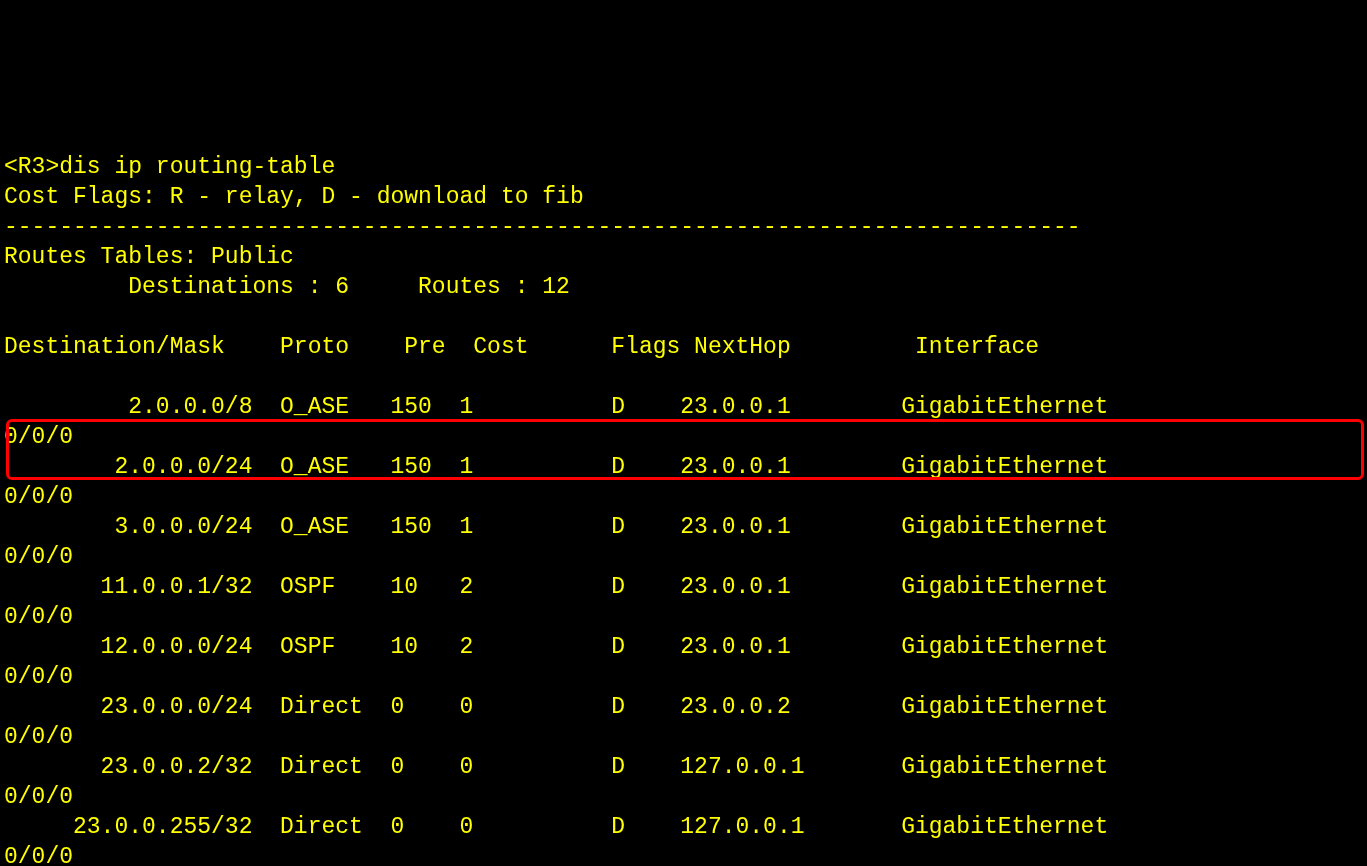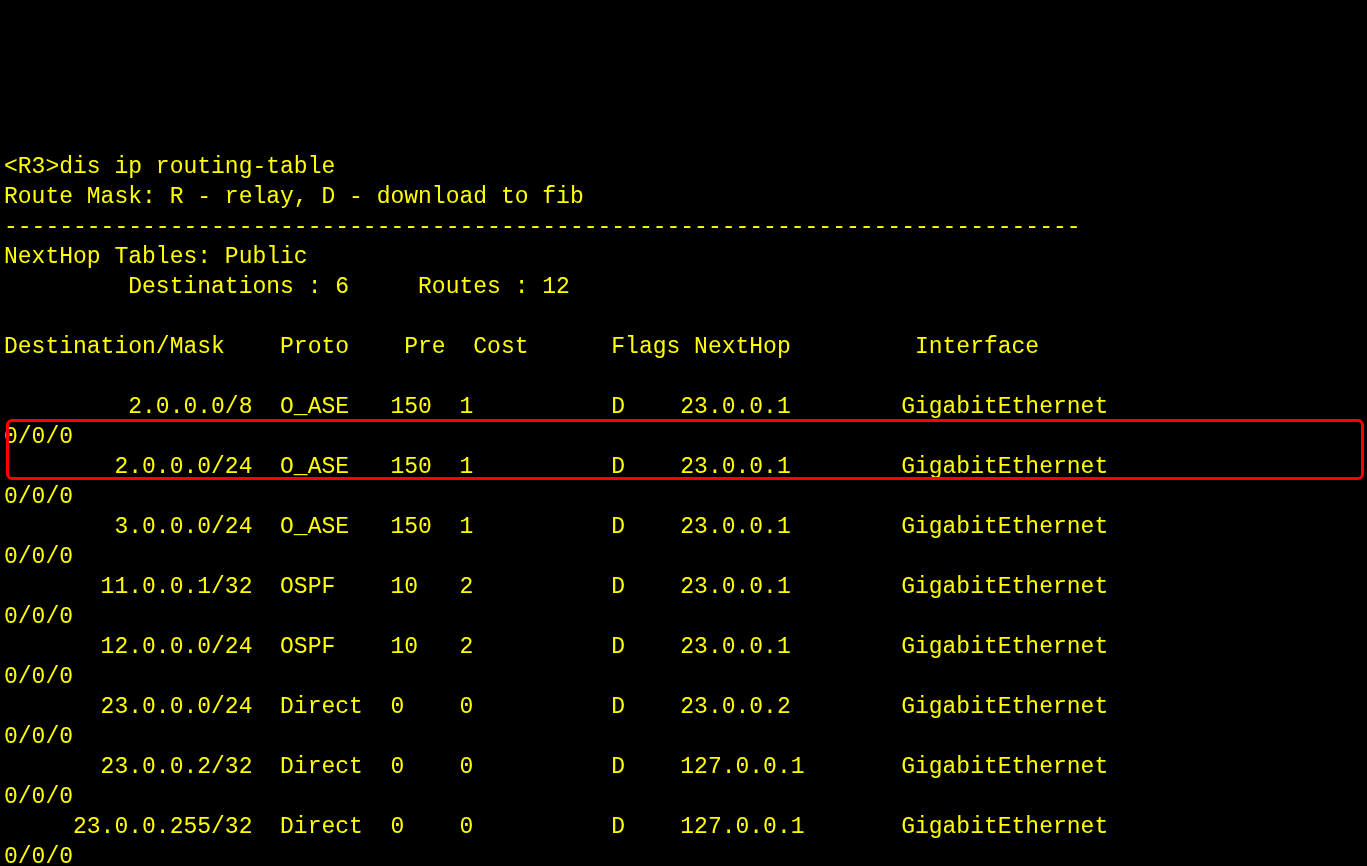--- a/index.html
+++ b/index.html
@@ -33,23 +33,23 @@
       height: 61px;
     }
   </style>
 </head>
 <body>
 
 
 
 <div class="terminal">
 <span>&lt;R3&gt;</span><span>dis ip routing-table</span>
-<span>Route Mask: R - relay, D - download to fib</span>
+<span>Cost Flags: R - relay, D - download to fib</span>
 <span>------------------------------------------------------------------------------</span>
-<span>NextHop Tables: Public</span>
+<span>Routes Tables: Public</span>
 <span id="dest-routes-line">         Destinations : 6     Routes : 12</span>
 <span> </span>
 <span id="col-headers">Destination/Mask    Proto    Pre  Cost      Flags NextHop         Interface</span>
 <span> </span>
 <span id="routes-body">         2.0.0.0/8  O_ASE   150  1          D    23.0.0.1        GigabitEthernet
 0/0/0
         2.0.0.0/24  O_ASE   150  1          D    23.0.0.1        GigabitEthernet
 0/0/0
         3.0.0.0/24  O_ASE   150  1          D    23.0.0.1        GigabitEthernet
 0/0/0

